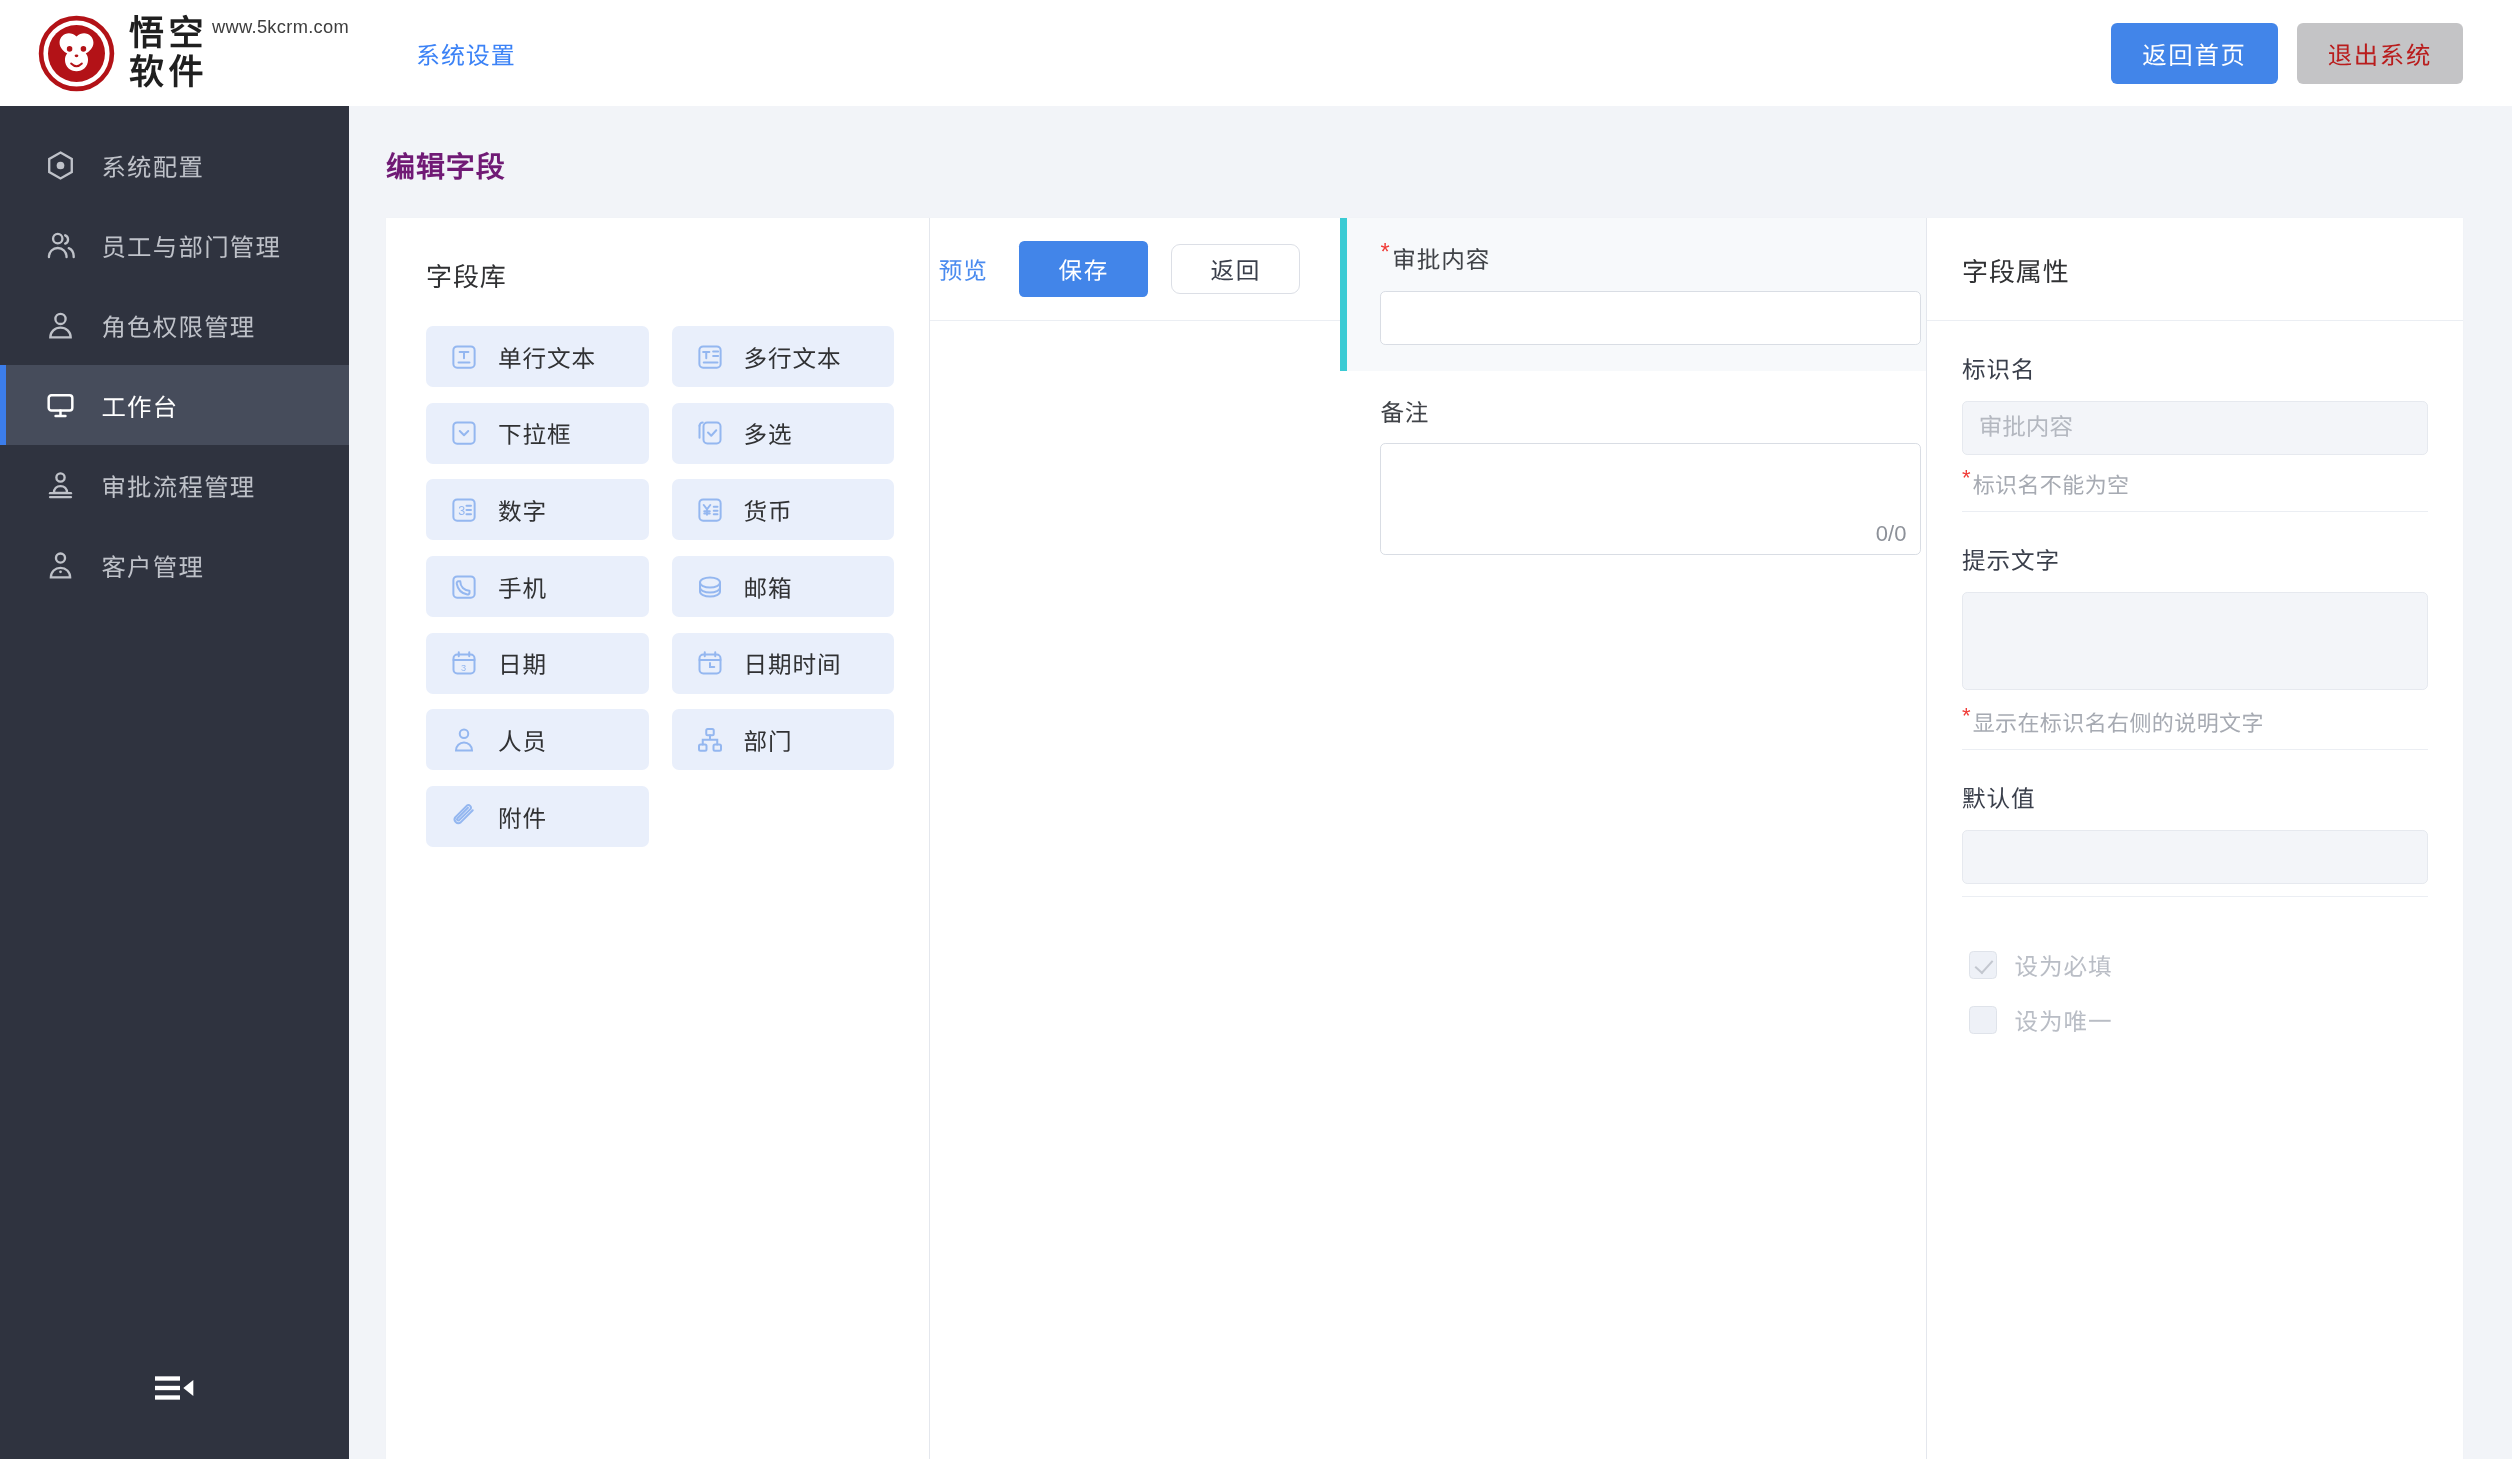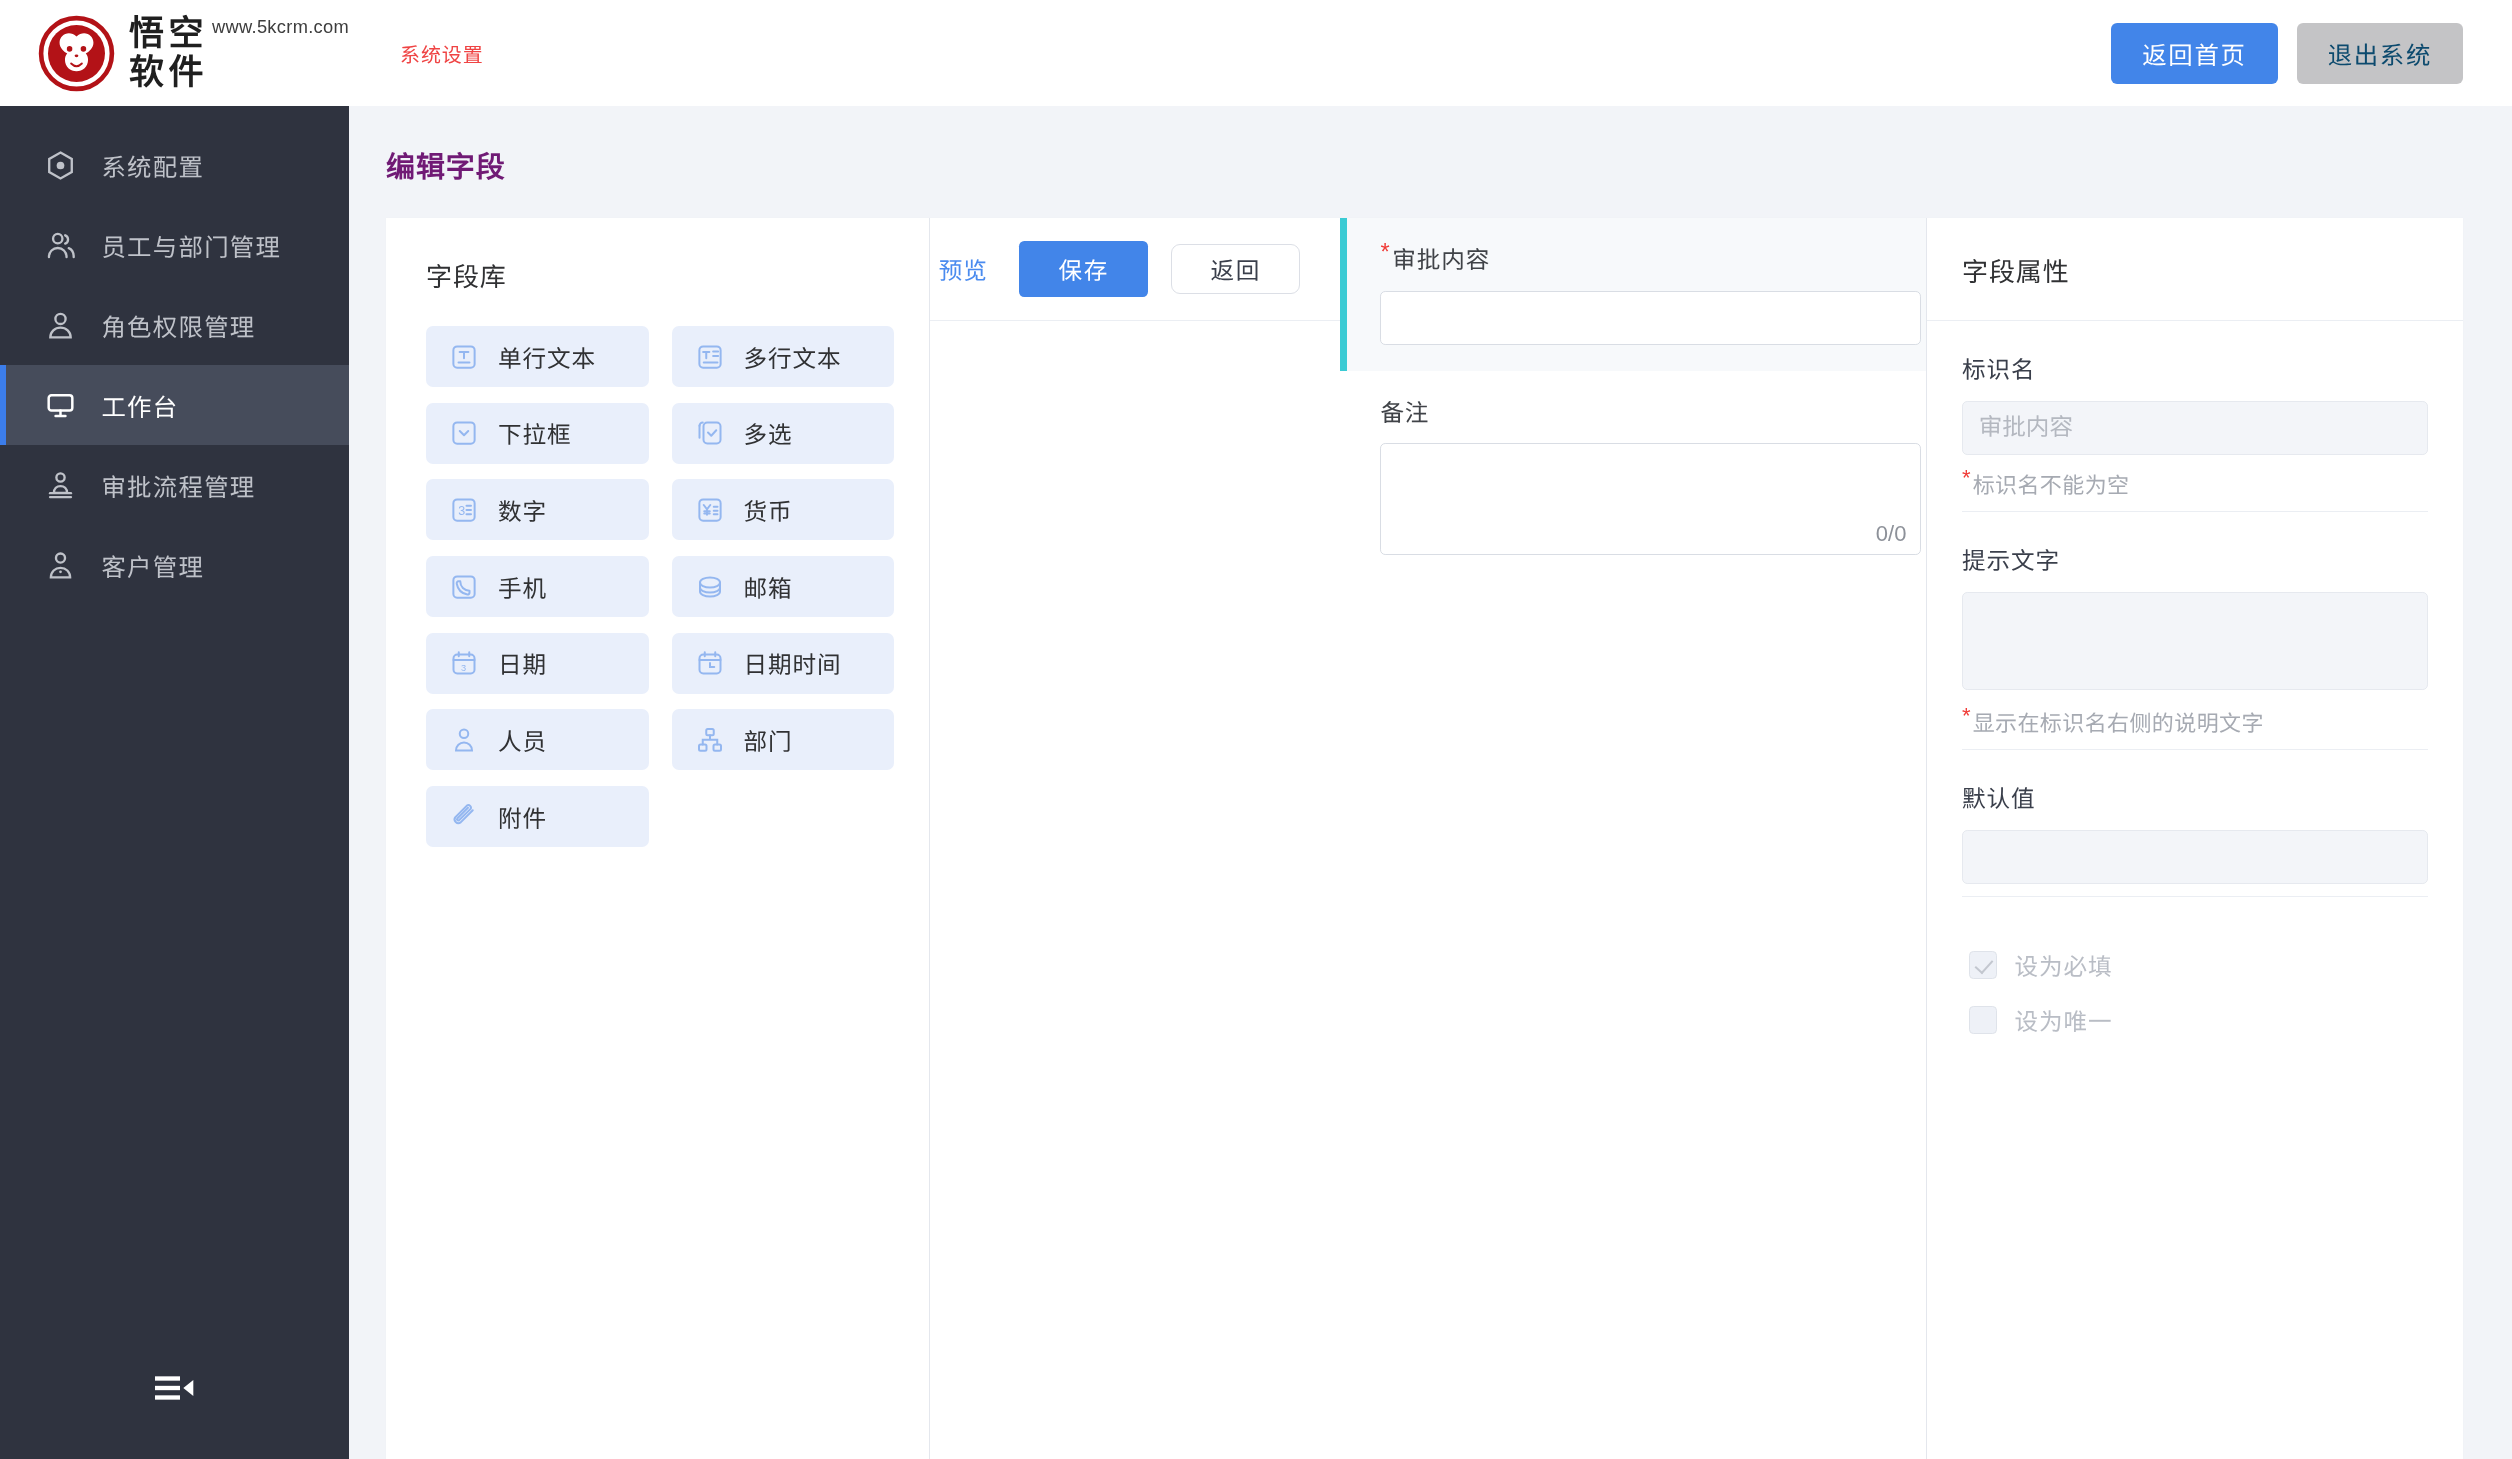--- a/index.html
+++ b/index.html
@@ -29,35 +29,35 @@
   .logo-cn {
     font-size: 35px; font-weight: bold; color: #1f1f1f;
     letter-spacing: 4.4px; line-height: 1.12;
     font-family: "DejaVu Sans", "Liberation Sans", sans-serif;
   }
   .logo-url {
     font-size: 18.3px; color: #3d3d3d; letter-spacing: 0.3px;
     line-height: 1.2; margin-top: 1.7px;
   }
   .topbar-title {
-    font-size: 20px; color: #ef4444; margin-left: 51px;
+    font-size: 24px; color: #3b82f6; margin-left: 67px;
     letter-spacing: 0.9px; white-space: nowrap;
   }
   .topbar-actions {
     margin-left: auto; display: flex; align-items: center;
     gap: 19px; padding-right: 49px;
   }
   .btn-primary-lg {
     background: #4285e9; color: #ffffff; border: none;
     border-radius: 6.1px; font-size: 24.4px; letter-spacing: 1.7px;
     padding: 0 31px; height: 61px; cursor: pointer;
     font-family: inherit;
   }
   .btn-grey-lg {
-    background: #c4c4c6; color: #0c4a6e; border: none;
+    background: #c4c4c6; color: #b91c1c; border: none;
     border-radius: 6.1px; font-size: 24.4px; letter-spacing: 1.7px;
     padding: 0 31px; height: 61px; cursor: pointer;
     font-family: inherit;
   }
 
   
   .body-row { flex: 1; display: flex; min-height: 0; }
 
   
   .sidebar {

